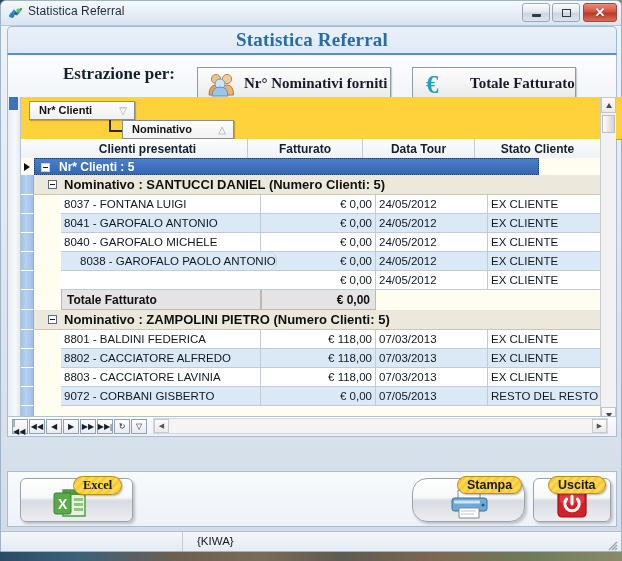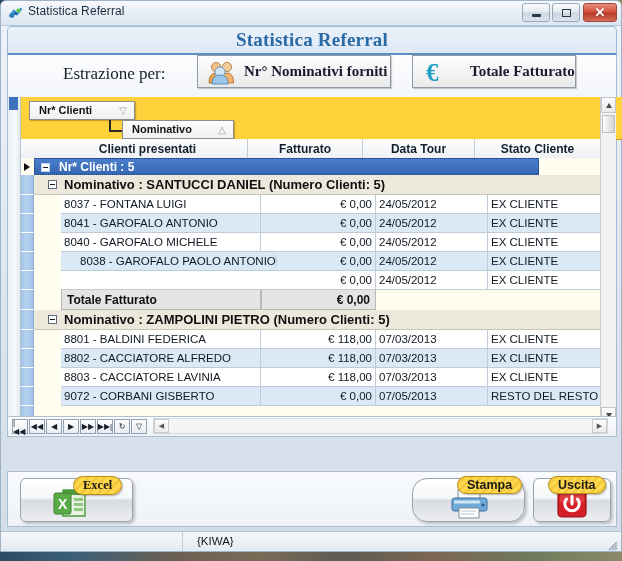--- a/index.html
+++ b/index.html
@@ -80,24 +80,24 @@
   
   #extr-bar{
     position:relative;width:610px;height:42px;
     background:linear-gradient(180deg,#fdfdfe 0%,#f2f5f9 100%);
     border-left:1px solid #a8bdd2;border-right:1px solid #a8bdd2;
     box-sizing:border-box;
   }
   #extr-label{
     position:absolute;left:55px;top:9px;
     font-family:"Liberation Serif", serif;
-    font-size:17px;font-weight:normal;color:#14202c;
+    font-size:17px;font-weight:bold;color:#14202c;
   }
   .extr-btn{
-    position:absolute;top:0;height:33px;
+    position:absolute;top:12px;height:33px;
     border:1px solid #8e9aa6;
     background:linear-gradient(180deg,#fdfdfd 0%,#f4f4f4 50%,#e9e9e9 100%);
     box-shadow:1px 1px 1px rgba(0,0,0,.18);
     box-sizing:border-box;cursor:pointer;
   }
   #btn-nominativi{left:189px;width:194px;}
   #btn-fatturato{left:404px;width:164px;}
   .extr-btn .lbl{
     position:absolute;top:7px;
     font-family:"Liberation Serif", serif;

